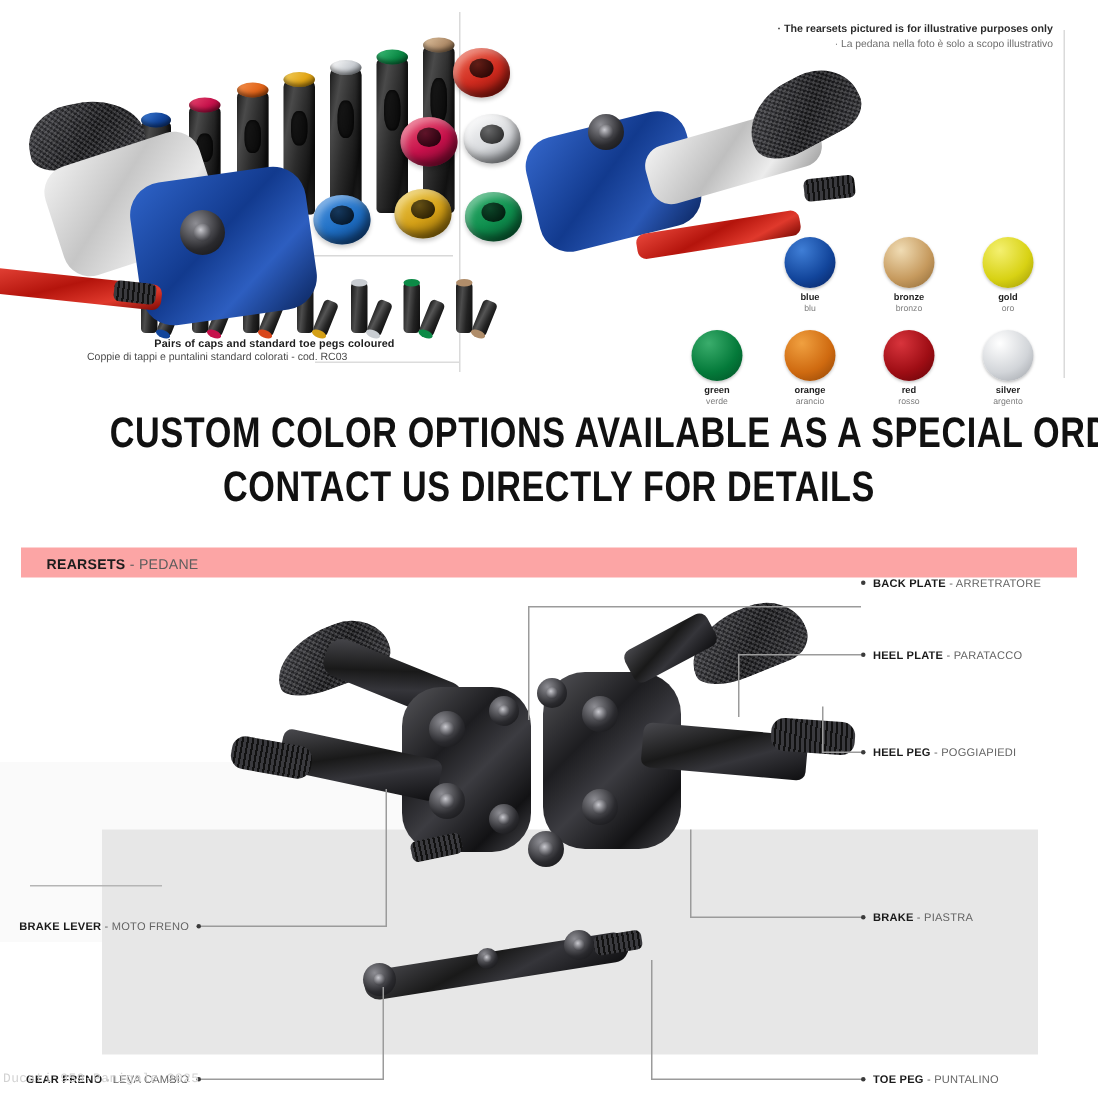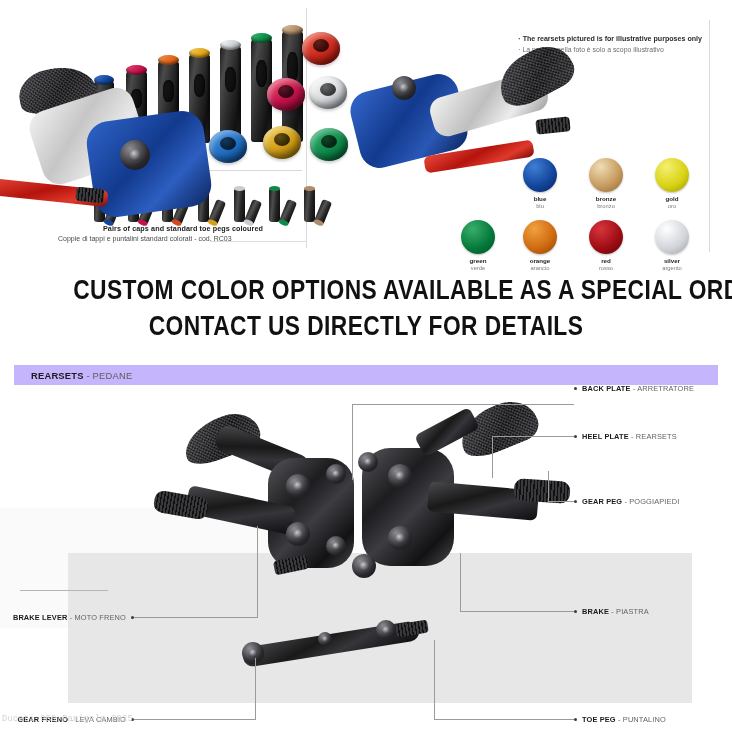--- a/index.html
+++ b/index.html
@@ -49,21 +49,21 @@
                background:linear-gradient(95deg,#1a1a1a,#555 35%,#262626 70%,#101010);}
   .pair .small i{position:absolute;left:0;right:0;bottom:-2px;height:5px;border-radius:50%;display:block;}
 
   .tl-caption{position:absolute;left:58px;top:224px;width:250px;color:#1c1c1c;}
   .tl-caption .l1{font-size:7.2px;font-weight:bold;letter-spacing:.1px;line-height:10px;text-align:center;}
   .tl-caption .l2{font-size:7px;color:#4b4b4b;line-height:10px;}
   .cap-rule{position:absolute;left:210px;top:241px;width:96px;height:1px;background:#dcdcdc;}
 
   
   .tr-panel{position:absolute;left:318px;top:6px;width:396px;height:246px;}
-  .disclaimer{position:absolute;right:12px;top:28px;line-height:10.5px;}
+  .disclaimer{position:absolute;right:12px;top:8px;text-align:right;line-height:10.5px;}
   .disclaimer .d1{font-size:7.1px;font-weight:bold;color:#2b2b2b;}
   .disclaimer .d2{font-size:6.9px;color:#6d6d6d;}
   .tr-vrule{position:absolute;right:4px;top:14px;width:1px;height:232px;background:#dadada;}
 
   
   .rs{position:absolute;}
   .rs .plate{position:absolute;border-radius:14px;}
 
   
   .swatches{position:absolute;left:205px;top:152px;width:188px;}
@@ -79,21 +79,21 @@
     font-family:"Liberation Sans Narrow","Liberation Sans",sans-serif;
     font-weight:bold;text-transform:uppercase;
     transform:scaleX(.80);transform-origin:center center;
     white-space:nowrap;letter-spacing:.5px;
   }
   .headline .hl1{font-size:28.5px;line-height:30px;padding-top:12px;}
   .headline .hl2{font-size:28.5px;line-height:30px;padding-top:6px;}
 
   
   .bottom{position:absolute;left:0;top:358px;width:732px;height:374px;background:#fff;}
-  .rs-bar{position:absolute;left:14px;top:7px;width:704px;height:20px;background:#c4b5fd;}
+  .rs-bar{position:absolute;left:14px;top:7px;width:704px;height:20px;background:#fca5a5;}
   .rs-bar span{position:absolute;left:17px;top:5px;font-size:9.4px;letter-spacing:.2px;}
   .rs-bar .b{font-weight:bold;color:#1c1c1c;}
   .rs-bar .g{color:#5d5d5d;}
 
   .grey-panel{position:absolute;left:68px;top:195px;width:624px;height:150px;background:#e7e7e7;}
   .white-panel{position:absolute;left:0px;top:150px;width:330px;height:120px;background:#fafafa;}
 
   
   .logo{position:absolute;left:20px;top:30px;width:140px;height:100px;}
   .logo .mark{position:absolute;left:20px;top:0;width:100px;height:74px;}
@@ -400,25 +400,25 @@
 
     <div class="leadline" style="left:134px;top:361px;width:122px;height:1px;"></div>
     <div class="leadline" style="left:255px;top:300px;width:1px;height:62px;"></div>
 
     <div class="cal r" style="left:582px;top:26px;">
       <span class="dot"></span>
       <b class="b">BACK PLATE</b><i class="g" style="font-style:normal"> - ARRETRATORE</i>
     </div>
     <div class="cal r" style="left:582px;top:74px;">
       <span class="dot"></span>
-      <b class="b">HEEL PLATE</b><i class="g" style="font-style:normal"> - REARSETS</i>
+      <b class="b">HEEL PLATE</b><i class="g" style="font-style:normal"> - PARATACCO</i>
     </div>
     <div class="cal r" style="left:582px;top:139px;">
       <span class="dot"></span>
-      <b class="b">GEAR PEG</b><i class="g" style="font-style:normal"> - POGGIAPIEDI</i>
+      <b class="b">HEEL PEG</b><i class="g" style="font-style:normal"> - POGGIAPIEDI</i>
     </div>
     <div class="cal r" style="left:582px;top:249px;">
       <span class="dot"></span>
       <b class="b">BRAKE</b><i class="g" style="font-style:normal"> - PIASTRA</i>
     </div>
     <div class="cal r" style="left:582px;top:357px;">
       <span class="dot"></span>
       <b class="b">TOE PEG</b><i class="g" style="font-style:normal"> - PUNTALINO</i>
     </div>
 

